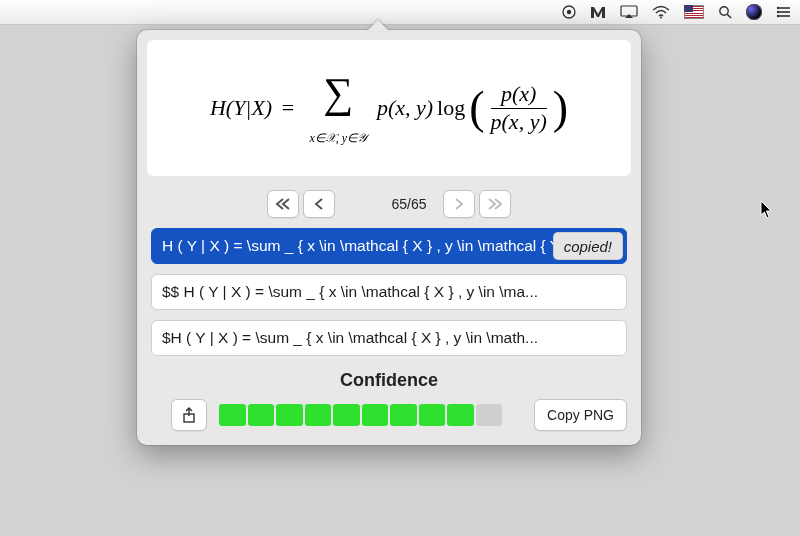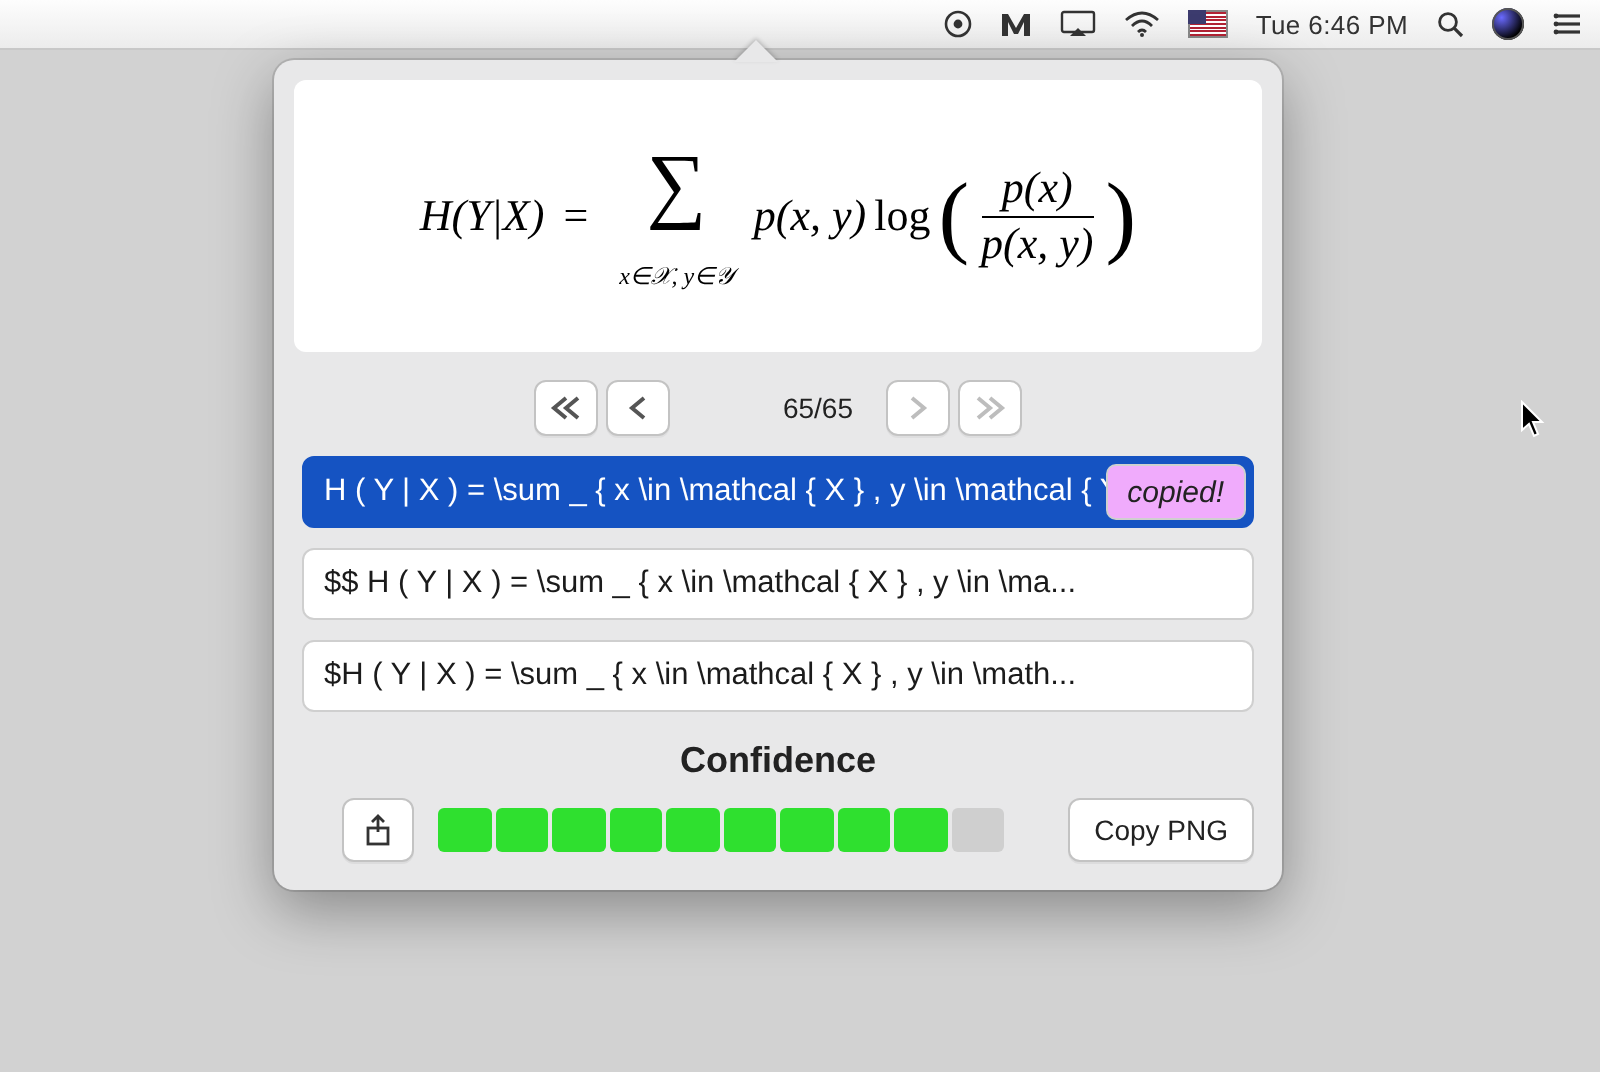--- a/index.html
+++ b/index.html
@@ -145,21 +145,21 @@
   .row .txt { overflow:hidden; text-overflow:ellipsis; flex:1; }
   .row.sel {
     background:#1553c2;
     color:#fff;
     border-color:#1553c2;
   }
   .row.sel .txt { text-overflow: clip; }
   .copied-badge {
     position:absolute;
     right:4px; top:4px; bottom:4px;
-    background:#f0abfc;
+    background:#e5e5e5;
     color:#222;
     font-style: italic;
     font-size:15px;
     border-radius:4px;
     padding: 10px 10px;
     display:flex; align-items:center;
     box-shadow: 0 0 0 1px #cfcfcf;
   }
 
   .bottom {
@@ -236,21 +236,20 @@
     <svg width="18" height="14" viewBox="0 0 18 14">
         <path d="M1 5 Q9 -2 17 5" fill="none" stroke="#333" stroke-width="1.4"></path>
         <path d="M4 8 Q9 3 14 8" fill="none" stroke="#333" stroke-width="1.4"></path>
         <path d="M7 11 Q9 9 11 11" fill="none" stroke="#333" stroke-width="1.4"></path>
         <circle cx="9" cy="12.5" r="1" fill="#333"></circle>
       </svg>
   </span>
   <span class="mi">
       <span class="flag"></span>
     </span>
-  <span class="mi clock">Tue 6:46 PM</span>
   <span class="mi">
     <svg width="14" height="14" viewBox="0 0 14 14">
         <circle cx="6" cy="6" r="4.2" fill="none" stroke="#333" stroke-width="1.4"></circle>
         <line x1="9.2" y1="9.2" x2="13" y2="13" stroke="#333" stroke-width="1.6"></line>
       </svg>
   </span>
   <span class="mi">
       <span class="siri"></span>
     </span>
   <span class="mi">

